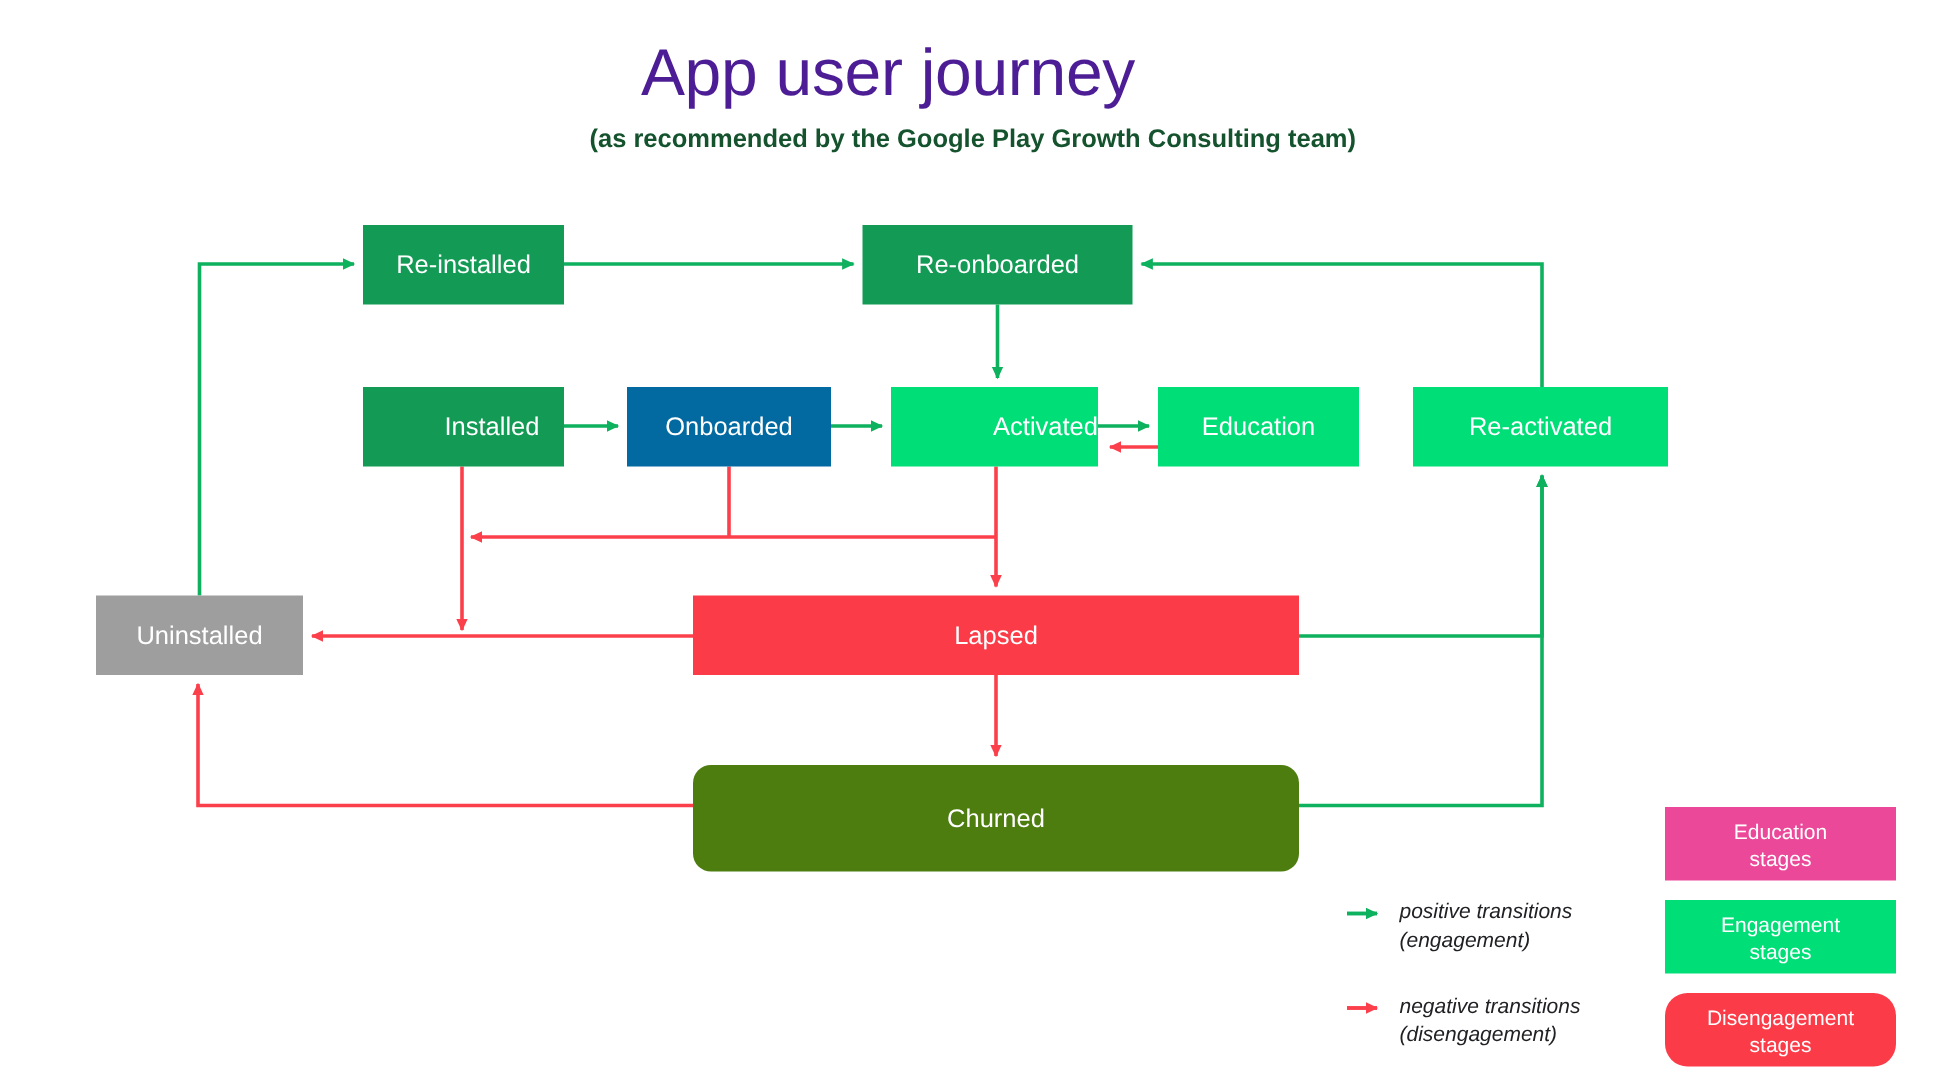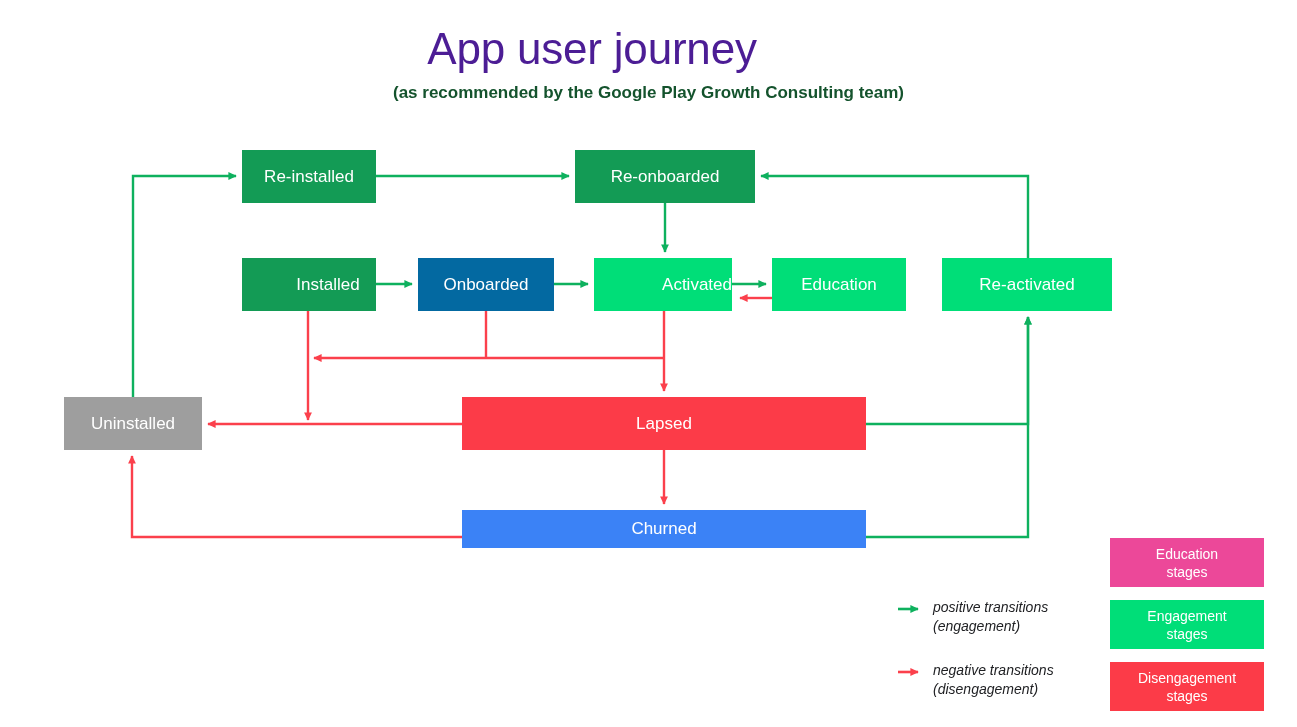--- a/index.html
+++ b/index.html
@@ -156,21 +156,21 @@
   </div>
 
   <div class="node" style="left:64px; top:397px; width:138px; height:53px; background:#9e9e9e;">
     <span>Uninstalled</span>
   </div>
 
   <div class="node" style="left:462px; top:397px; width:404px; height:53px; background:#fc3b48;">
     <span>Lapsed</span>
   </div>
 
-  <div class="node" style="left:462px; top:510px; width:404px; height:38px; background:#3b82f6;">
+  <div class="node" style="left:462px; top:510px; width:404px; height:71px; background:#4d7c0f;border-radius:12px;">
     <span>Churned</span>
   </div>
 
   <svg class="edges" viewBox="0 0 1297 727" style="z-index:4;">
     <g fill="none" stroke-width="2.6">
       <path d="M898,609 L918,609" stroke="#0eb15e" marker-end="url(#ah-pos)"></path>
       <path d="M898,672 L918,672" stroke="#fb404c" marker-end="url(#ah-neg)"></path>
     </g>
   </svg>
 
@@ -182,18 +182,18 @@
   <div class="legend-swatch" style="left:1110px; top:538px; width:154px; height:49px; background:#ec4899;">
     <span style="white-space:pre-line;">Education
 stages</span>
   </div>
 
   <div class="legend-swatch" style="left:1110px; top:600px; width:154px; height:49px; background:#00de78;">
     <span style="white-space:pre-line;">Engagement
 stages</span>
   </div>
 
-  <div class="legend-swatch" style="left:1110px; top:662px; width:154px; height:49px; background:#fc3b48;">
+  <div class="legend-swatch" style="left:1110px; top:662px; width:154px; height:49px; background:#fc3b48;border-radius:15px;">
     <span style="white-space:pre-line;">Disengagement
 stages</span>
   </div>
 
 </div>
 
 </body></html>

